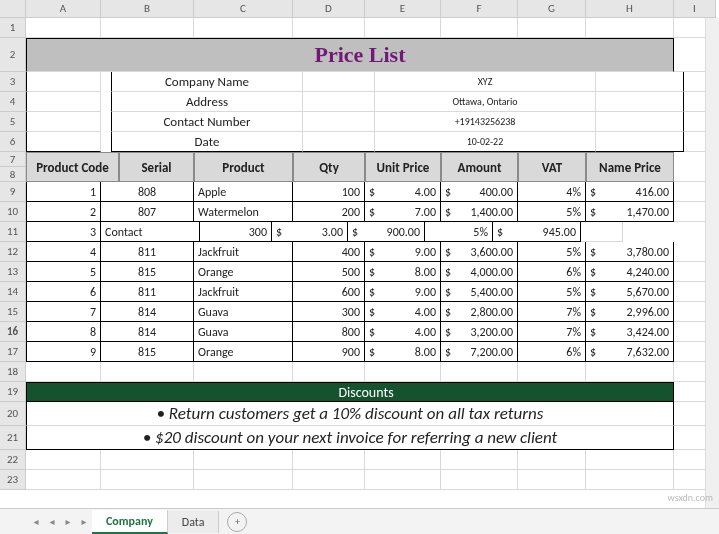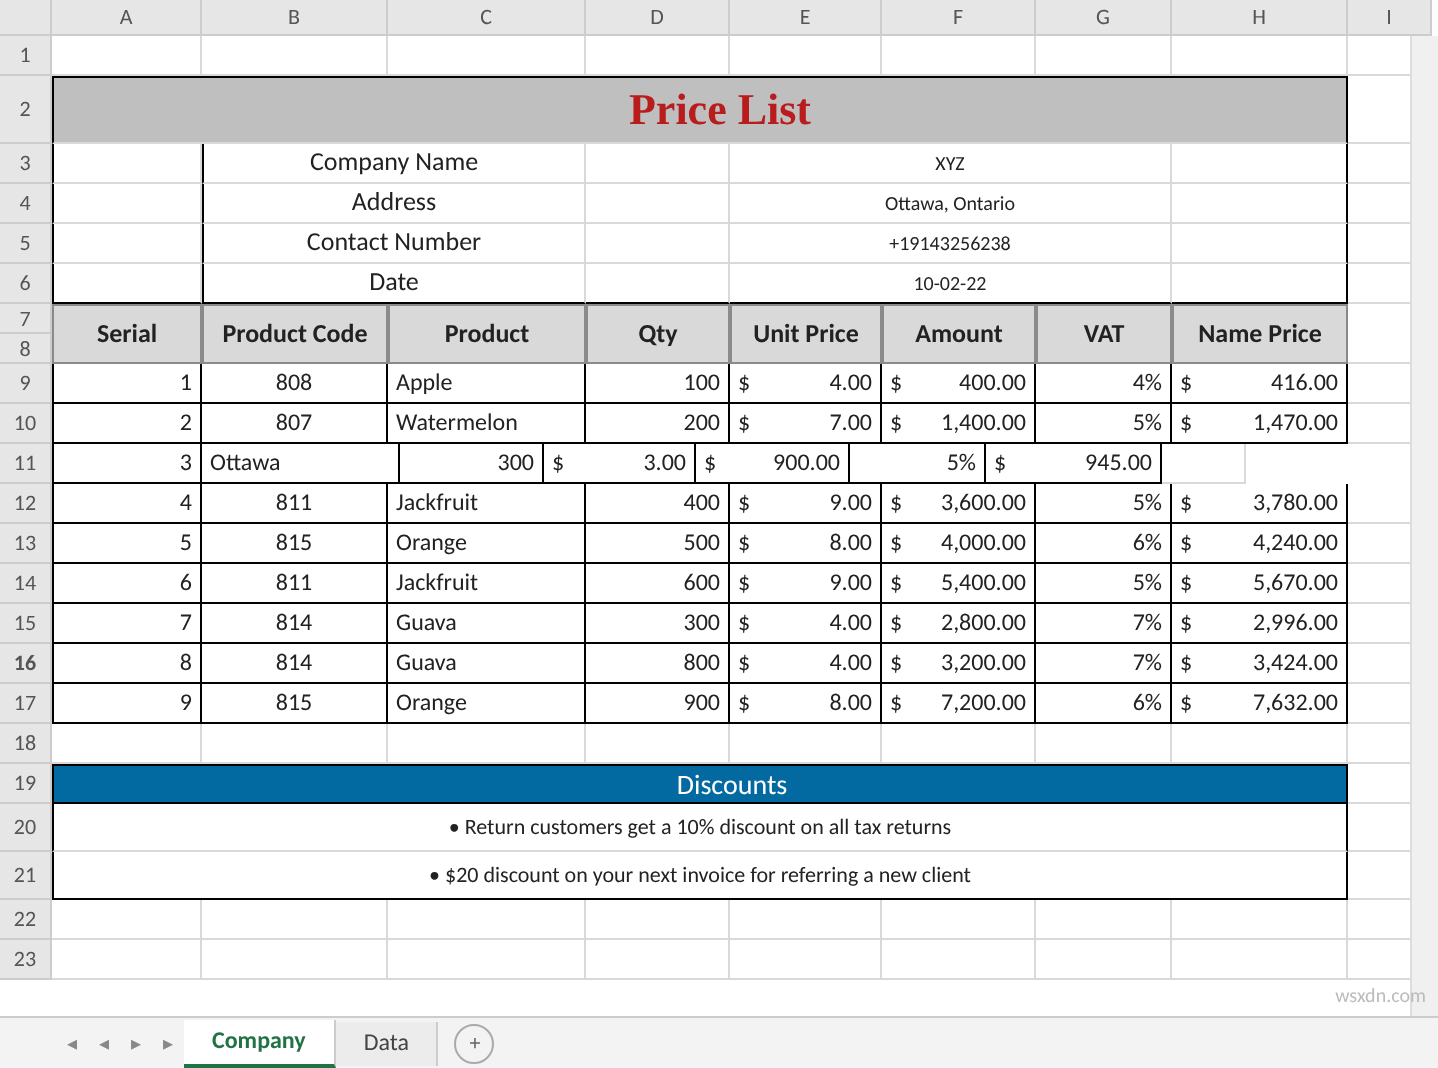--- a/index.html
+++ b/index.html
@@ -54,44 +54,44 @@
     background:#fff;
   }
   .cell.c { justify-content: center; }
   .cell.r { justify-content: flex-end; }
   .cell.l { justify-content: flex-start; }
   .cell.sp { justify-content: space-between; }
 
   .title-bar {
     background: #bfbfbf;
     font: bold 22px 'Times New Roman', serif;
-    color:#b91c1c;
+    color:#701a75;
     justify-content: center;
     padding-left: 24px;
   }
-  .meta-label { font-size: 13px; justify-content:center; }
+  .meta-label { font-size: 13px; justify-content:center;margin-left:10px; }
   .meta-val { font-size: 10px; text-align:center; justify-content:center; }
 
   .tbl-head {
     background: #d9d9d9;
     font-weight: bold;
     font-size: 13px;
     justify-content: center;
     border-right:1px solid #8a8a8a;
     border-left:1px solid #8a8a8a;
     border-top:1px solid #8a8a8a;
     border-bottom:1px solid #8a8a8a;
   }
   .b-r{border-right:1px solid #000}.b-b{border-bottom:1px solid #000}
   .b-l{border-left:1px solid #000}.b-t{border-top:1px solid #000}
 
   .disc-head {
-    background:#0369a1; color:#fff; font-size:14px; justify-content:center;padding-left:36px;
-  }
-  .disc-text { font-size: 11px; justify-content:center; }
+    background:#14532d; color:#fff; font-size:14px; justify-content:center;padding-left:36px;
+  }
+  .disc-text { font-style: italic; font-size: 17px; justify-content:center; }
 
   .tabs {
     position:absolute; bottom:0; left:0; right:0; height:26px;
     display:flex; align-items:center; background:#f3f3f3;
     border-top:1px solid #ccc; padding-left:28px;
   }
   .tab-nav { width:14px;height:14px;display:flex;align-items:center;justify-content:center;color:#888;margin:0 1px;cursor:pointer;font-size:10px; }
   .tab { padding:4px 14px; font-size:12px; border-right:1px solid #ccc; cursor:pointer; background:#ececec; color:#444; }
   .tab.active{ background:#fff; color:#217346; font-weight:bold; border-bottom:2px solid #217346; }
   .add-tab { width:20px;height:20px;border:1px solid #aaa;border-radius:50%;display:flex;align-items:center;justify-content:center;margin-left:8px;color:#666;cursor:pointer;font-size:11px;}
@@ -188,22 +188,22 @@
     <div class="data-row">
       <div class="cell w-a b-l b-b"></div>
       <div class="cell meta-label c b-l b-b" style="flex:0 0 192px">Date</div>
       <div class="cell w-d b-b"></div>
       <div class="cell meta-val c b-b" style="flex:0 0 221px">10-02-22</div>
       <div class="cell w-h b-r b-b"></div>
         <div class="cell w-i"></div>
     </div>
 
     <div class="data-row header-row">
+      <div class="cell tbl-head w-b">Product Code</div>
       <div class="cell tbl-head w-a">Serial</div>
-      <div class="cell tbl-head w-b">Product Code</div>
       <div class="cell tbl-head w-c">Product</div>
       <div class="cell tbl-head w-d">Qty</div>
       <div class="cell tbl-head w-e">Unit Price</div>
       <div class="cell tbl-head w-f">Amount</div>
       <div class="cell tbl-head w-g">VAT</div>
       <div class="cell tbl-head w-h">Name Price</div>
       <div class="cell w-i"></div>
     </div>
 
     <div id="data-body">
@@ -242,21 +242,21 @@
           </div>
     <div class="cell w-g r b-r b-b">5%</div>
     <div class="cell w-h sp b-r b-b">
             <span>$</span>
             <span>1,470.00</span>
           </div>
     <div class="cell w-i"></div>
         </div>
         <div class="data-row">
     <div class="cell w-a r b-l b-r b-b">3</div>
-    <div class="cell w-c l b-r b-b">Ottawa</div>
+    <div class="cell w-c l b-r b-b">Contact</div>
     <div class="cell w-d r b-r b-b">300</div>
     <div class="cell w-e sp b-r b-b">
             <span>$</span>
             <span>3.00</span>
           </div>
     <div class="cell w-f sp b-r b-b">
             <span>$</span>
             <span>900.00</span>
           </div>
     <div class="cell w-g r b-r b-b">5%</div>

